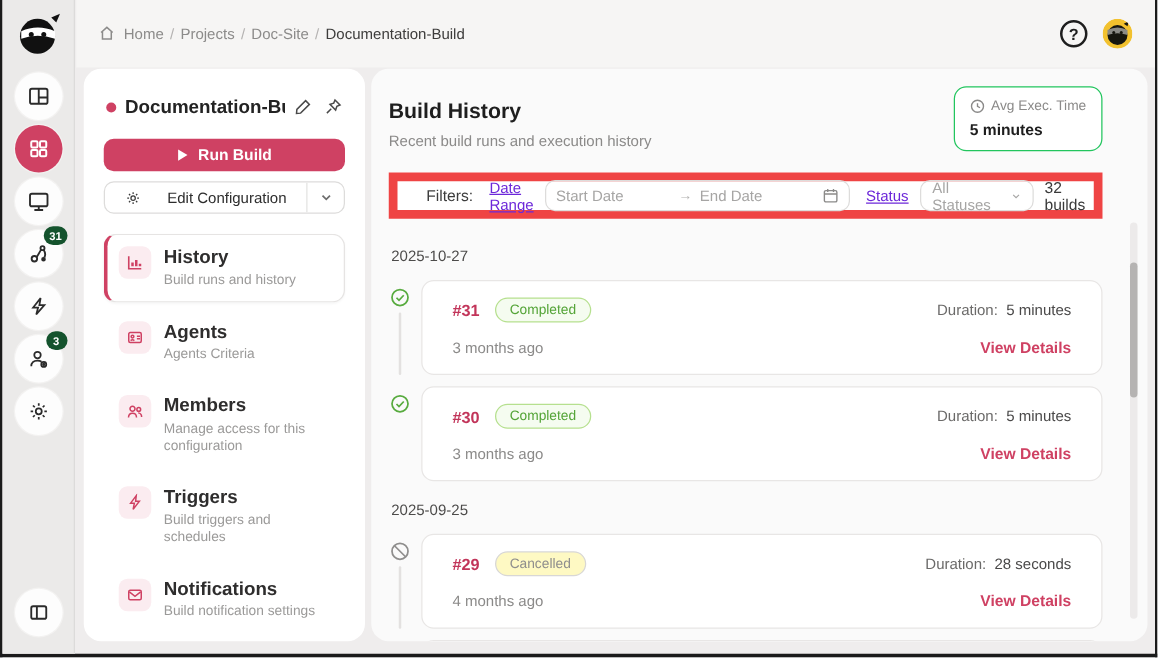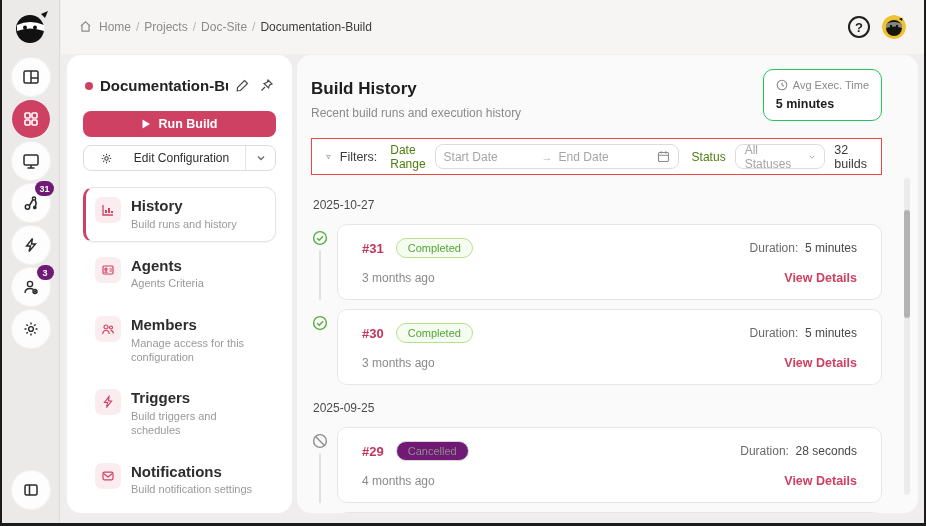--- a/index.html
+++ b/index.html
@@ -12,21 +12,21 @@
   
   .rail { position:absolute; left:0; top:0; bottom:0; width:58px; background:#ebeae9;
     border-right:1px solid #dcdbda; display:flex; flex-direction:column; align-items:center; padding-top:8px; }
   .logo { width:40px; height:40px; margin-bottom:10px; }
   .rail-btn { position:relative; width:38px; height:38px; border-radius:50%; background:#fdfdfd;
     display:flex; align-items:center; justify-content:center; margin-bottom:4px; cursor:pointer;
     box-shadow:0 0 0 1px #f3f2f1; color:#2b2b2b; }
   .rail-btn.active { background:#cf4163; color:#fff; }
   .rail-btn svg { width:18px; height:18px; }
   .rail-badge { position:absolute; top:-3px; right:-4px; min-width:17px; height:15px; padding:0 4px;
-    background:#701a75; color:#fff; font-size:9px; font-weight:bold; border-radius:9px;
+    background:#14532d; color:#fff; font-size:9px; font-weight:bold; border-radius:9px;
     display:flex; align-items:center; justify-content:center; }
   .rail-spacer { flex:1; }
   .rail-bottom { margin-bottom:14px; }
 
   
   .topbar { position:absolute; left:59px; right:0; top:0; height:54px; background:#f6f5f4;
     display:flex; align-items:center; padding:0 18px; }
   .breadcrumb { display:flex; gap:5px; font-size:12px; color:#8c8b8a; }
   .breadcrumb .home-ic { width:13px; height:13px; color:#8c8b8a; margin-right:2px; }
   .crumb { cursor:pointer; }
@@ -72,25 +72,25 @@
   
   .main-head { display:flex; align-items:center; }
   .page-title { font-size:17px; font-weight:bold; color:#1e1e1e; margin-top:8px; }
   .page-sub { font-size:12px; color:#8b8a89; margin-top:7px; }
   .avg-card { margin-left:auto; background:#fff; border:1px solid #22c55e; border-radius:10px; padding:9px 12px; min-width:92px; }
   .avg-top { display:flex; align-items:center; gap:5px; font-size:11px; color:#8b8a89; }
   .avg-top svg { width:12px; height:12px; }
   .avg-val { font-size:12.5px; font-weight:bold; color:#1e1e1e; margin-top:6px; }
 
   
-  .filterbar { margin-top:17px; height:37px; background:#fff; border:1px solid #ef4444; border-radius:0;
+  .filterbar { margin-top:17px; height:37px; background:#fff; border:7px solid #ef4444; border-radius:0;
     display:flex; align-items:center; padding:0 14px; gap:9px; }
   .funnel { width:14px; height:14px; color:#4c4c4c; }
   .filters-label { font-size:12.5px; color:#3c3c3c; }
-  .f-label { font-size:12px; color:#4d7c0f; margin-left:4px; }
+  .f-label { font-size:12px; color:#6d28d9; margin-left:4px;text-decoration:underline; }
   .date-group { display:flex; align-items:center; border:1px solid #dddcdb; border-radius:8px; height:25px; padding:0 8px; gap:6px; width:268px; }
   .date-input { border:none; outline:none; font-size:12px; color:#3c3c3c; width:92px; background:transparent; font-family:"Liberation Sans", sans-serif; }
   .date-input::placeholder { color:#a6a5a4; }
   .date-arrow { color:#b3b2b1; font-size:11px; }
   .cal-ic { width:13px; height:13px; color:#8b8a89; margin-left:auto; cursor:pointer; }
   .status-select { display:flex; align-items:center; border:1px solid #dddcdb; border-radius:8px; height:25px; padding:0 9px; gap:14px; cursor:pointer; width:112px; }
   .status-value { font-size:12px; color:#a6a5a4; }
   .status-select svg { width:10px; height:10px; color:#a6a5a4; margin-left:auto; }
   .builds-count { margin-left:auto; font-size:12.5px; color:#3a3a3a; }
 
@@ -102,21 +102,21 @@
   .t-ic { width:16px; height:16px; flex:none; }
   .t-ic.ok { color:#58ab3f; }
   .t-ic.no { color:#8f8e8d; }
   .t-line { width:2px; flex:1; background:#e3e1e0; margin-top:4px; border-radius:1px; }
   .t-row.grp-last .t-line { visibility:hidden; }
   .build-card { flex:1; background:#fff; border:1px solid #e8e6e5; border-radius:10px; padding:13px 24px 14px 24px; }
   .bc-row { display:flex; align-items:center; }
   .build-no { font-size:13px; font-weight:bold; color:#c2355a; margin-right:12px; cursor:pointer; }
   .pill { font-size:11px; padding:3px 11px; border-radius:999px; border:1px solid; }
   .pill.completed { color:#54a437; border-color:#b6e08f; background:#f5fcf0; }
-  .pill.cancelled { color:#8f8e8d; border-color:#d8d7d6; background:#701a75; }
+  .pill.cancelled { color:#8f8e8d; border-color:#d8d7d6; background:#fef9c3; }
   .duration { margin-left:auto; font-size:12px; color:#4a4949; }
   .duration .dur-label { color:#6b6a69; }
   .bc-row2 { margin-top:13px; }
   .ago { font-size:12px; color:#8b8a89; }
   .view-details { margin-left:auto; font-size:12.5px; font-weight:bold; color:#cf4163; cursor:pointer; }
   .grp-gap { height:7px; }
 
   
   .scrollbar { position:absolute; top:123px; bottom:18px; right:8px; width:6px; background:#eceaea; border-radius:3px; }
   .scroll-thumb { position:absolute; top:32px; left:0; width:6px; height:108px; background:#b5b3b2; border-radius:3px; cursor:pointer; }

